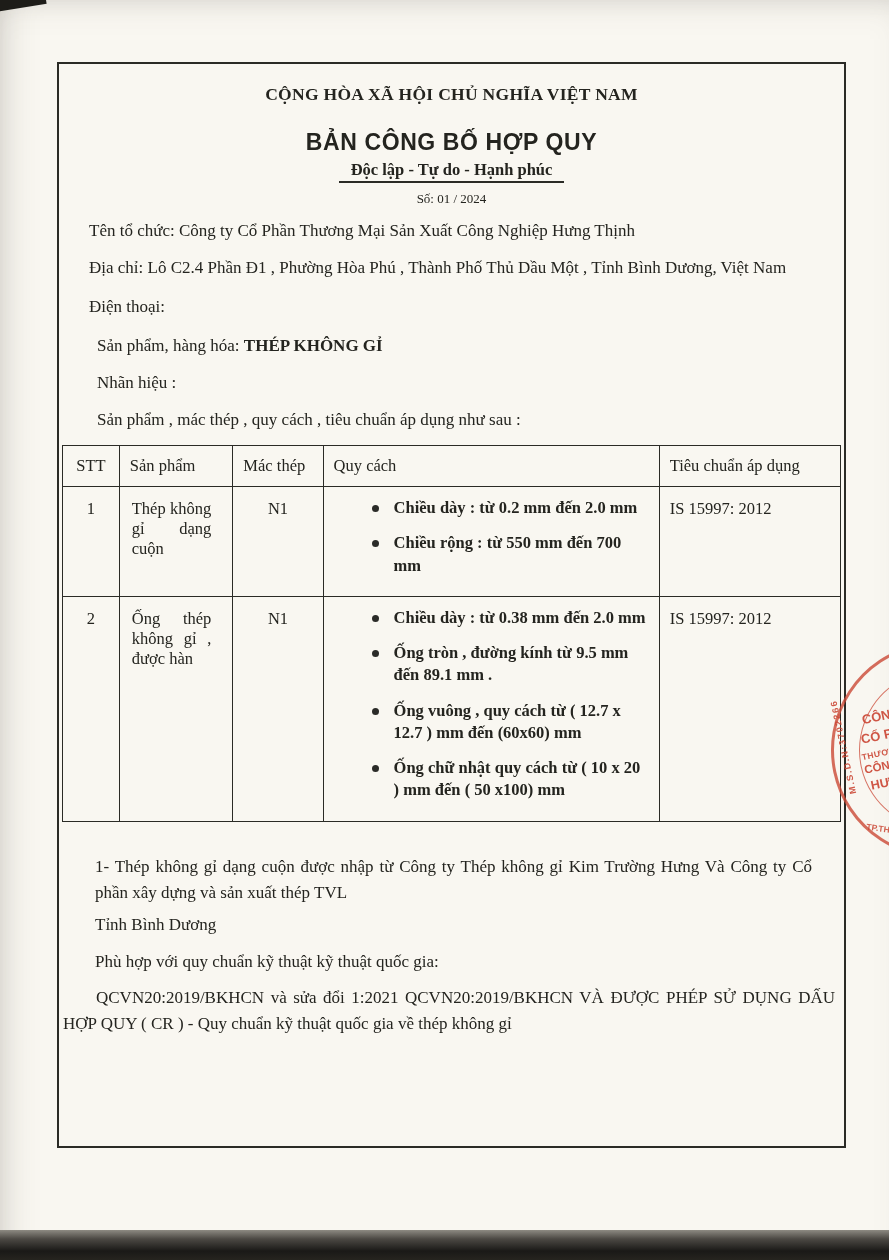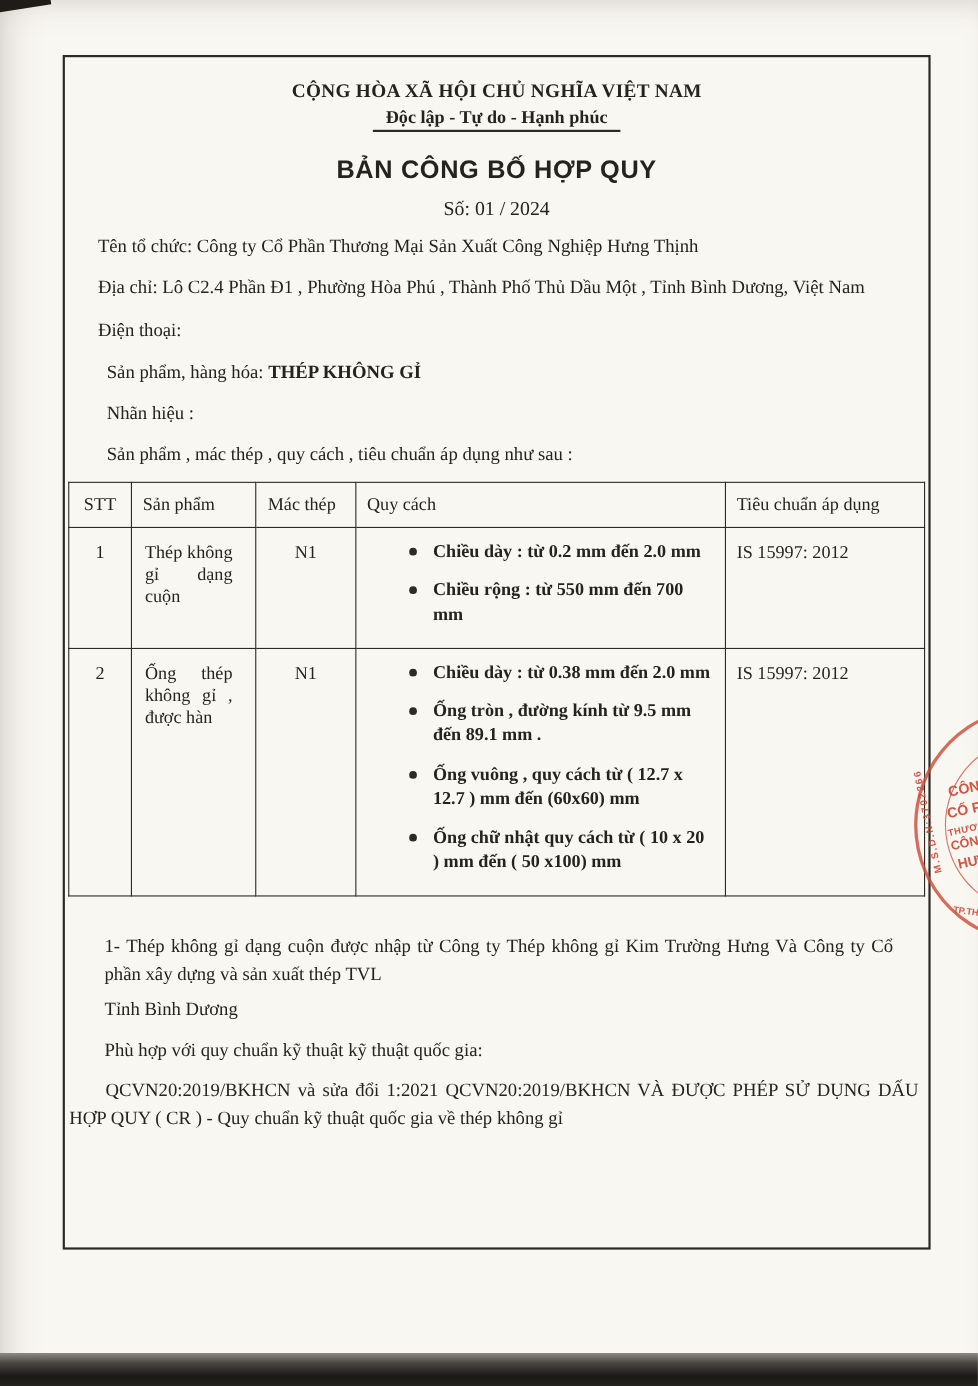--- a/index.html
+++ b/index.html
@@ -4,29 +4,29 @@
 <style>
   * { margin:0; padding:0; box-sizing:border-box; }
   html,body { background:#dddad4; }
   .page {
     position:relative; width:889px; height:1260px; margin:0 auto;
     background:#f9f7f1; overflow:hidden;
     font-family:"Liberation Serif", serif; color:#24241f;
     box-shadow: inset 25px 0 45px -35px rgba(90,85,78,.45), inset 0 20px 40px -30px rgba(90,85,78,.35);
   }
   .frame {
-    position:absolute; left:57px; top:50px; width:789px; height:1086px;
+    position:absolute; left:57px; top:62px; width:789px; height:1086px;
     border:2px solid #2b2b26; padding:14px 0 0 0; overflow:hidden;
   }
   .center { text-align:center; }
   .nat-line1 { font-size:17.5px; font-weight:bold; letter-spacing:.3px; margin-top:6px; }
   .nat-line2 { font-size:16.5px; font-weight:bold; margin-top:4px; }
   .nat-line2 span { border-bottom:2px solid #2b2b26; padding:0 12px 2px; }
   .doc-title { font-family:"Liberation Sans", sans-serif; font-size:23px; font-weight:bold; letter-spacing:.6px; margin-top:24px; }
-  .doc-number { font-size:18px; margin-top:11px; }
+  .doc-number { font-size:13px; margin-top:11px; }
   .para { font-size:17px; line-height:1.52; margin:11px 30px 0 30px; }
   .para.justify { text-align:justify; }
   .para.indent { margin-left:38px; }
   .spec-table {
     width:calc(100% - 6px); margin:12px 3px 0 3px;
     border-collapse:collapse; font-size:16.5px;
   }
   .spec-table th, .spec-table td { border:1.5px solid #2b2b26; }
   .spec-table th { font-weight:normal; text-align:left; padding:10px 10px; }
   .spec-table th.c { text-align:center; padding:10px 4px; }
@@ -66,25 +66,25 @@
 </style>
 </head>
 <body>
 
 <div class="page">
   <div class="scan-corner"></div>
 
   <div class="frame">
 
     <div class="center nat-line1">CỘNG HÒA XÃ HỘI CHỦ NGHĨA VIỆT NAM</div>
+    <div class="center doc-title">BẢN CÔNG BỐ HỢP QUY</div>
+
     <div class="center nat-line2">
       <span>Độc lập - Tự do - Hạnh phúc</span>
     </div>
-
-    <div class="center doc-title">BẢN CÔNG BỐ HỢP QUY</div>
     <div class="center doc-number">Số: 01 / 2024</div>
 
     <p class="para justify">Tên tổ chức: Công ty Cổ Phần Thương Mại Sản Xuất Công Nghiệp Hưng Thịnh</p>
     <p class="para justify">Địa chỉ: Lô C2.4 Phần Đ1 , Phường Hòa Phú , Thành Phố Thủ Dầu Một , Tỉnh Bình Dương, Việt Nam</p>
     <p class="para" style="margin-top:13px;">Điện thoại:</p>
     <p class="para indent" style="margin-top:14px;"><span>Sản phẩm, hàng hóa: </span><b>THÉP KHÔNG GỈ</b></p>
     <p class="para indent">Nhãn hiệu :</p>
     <p class="para indent">Sản phẩm , mác thép , quy cách , tiêu chuẩn áp dụng như sau :</p>
 
     <table class="spec-table">

